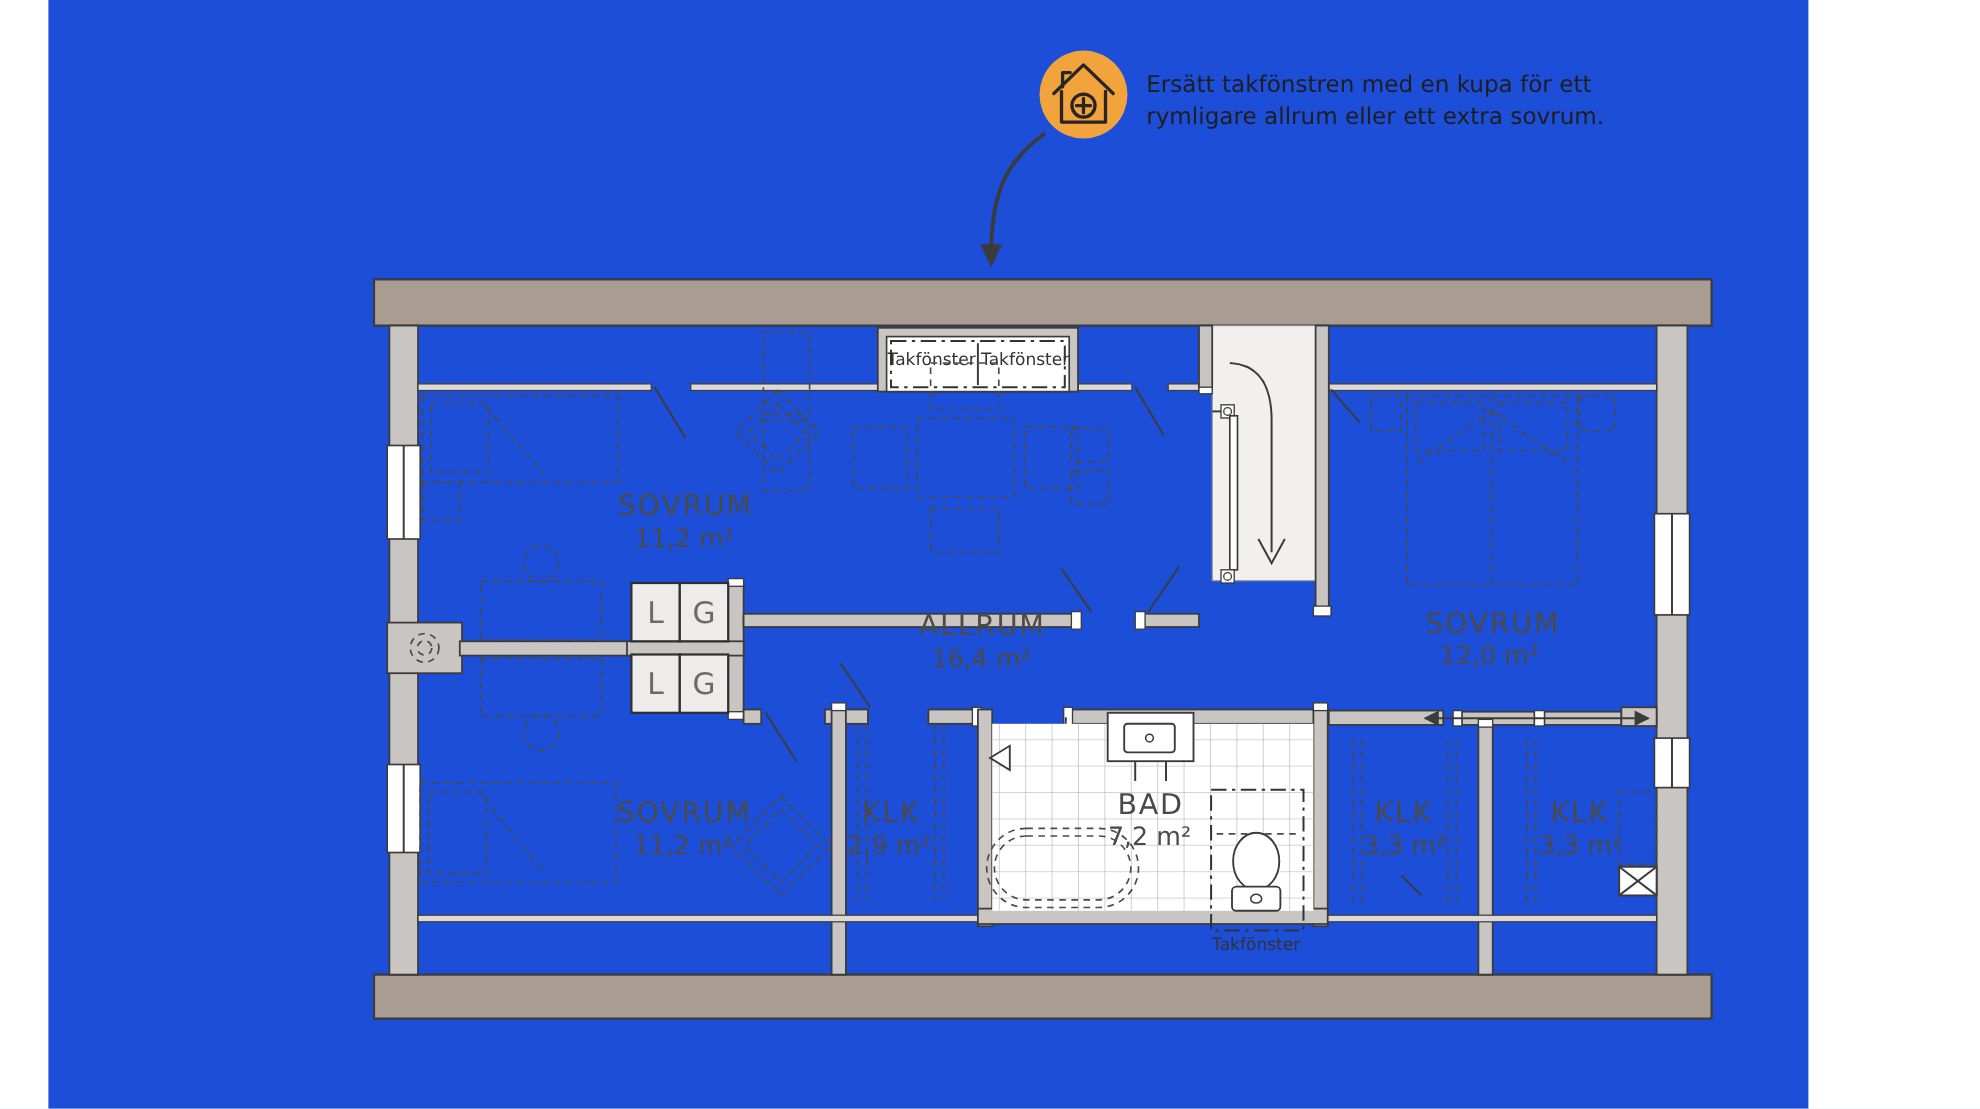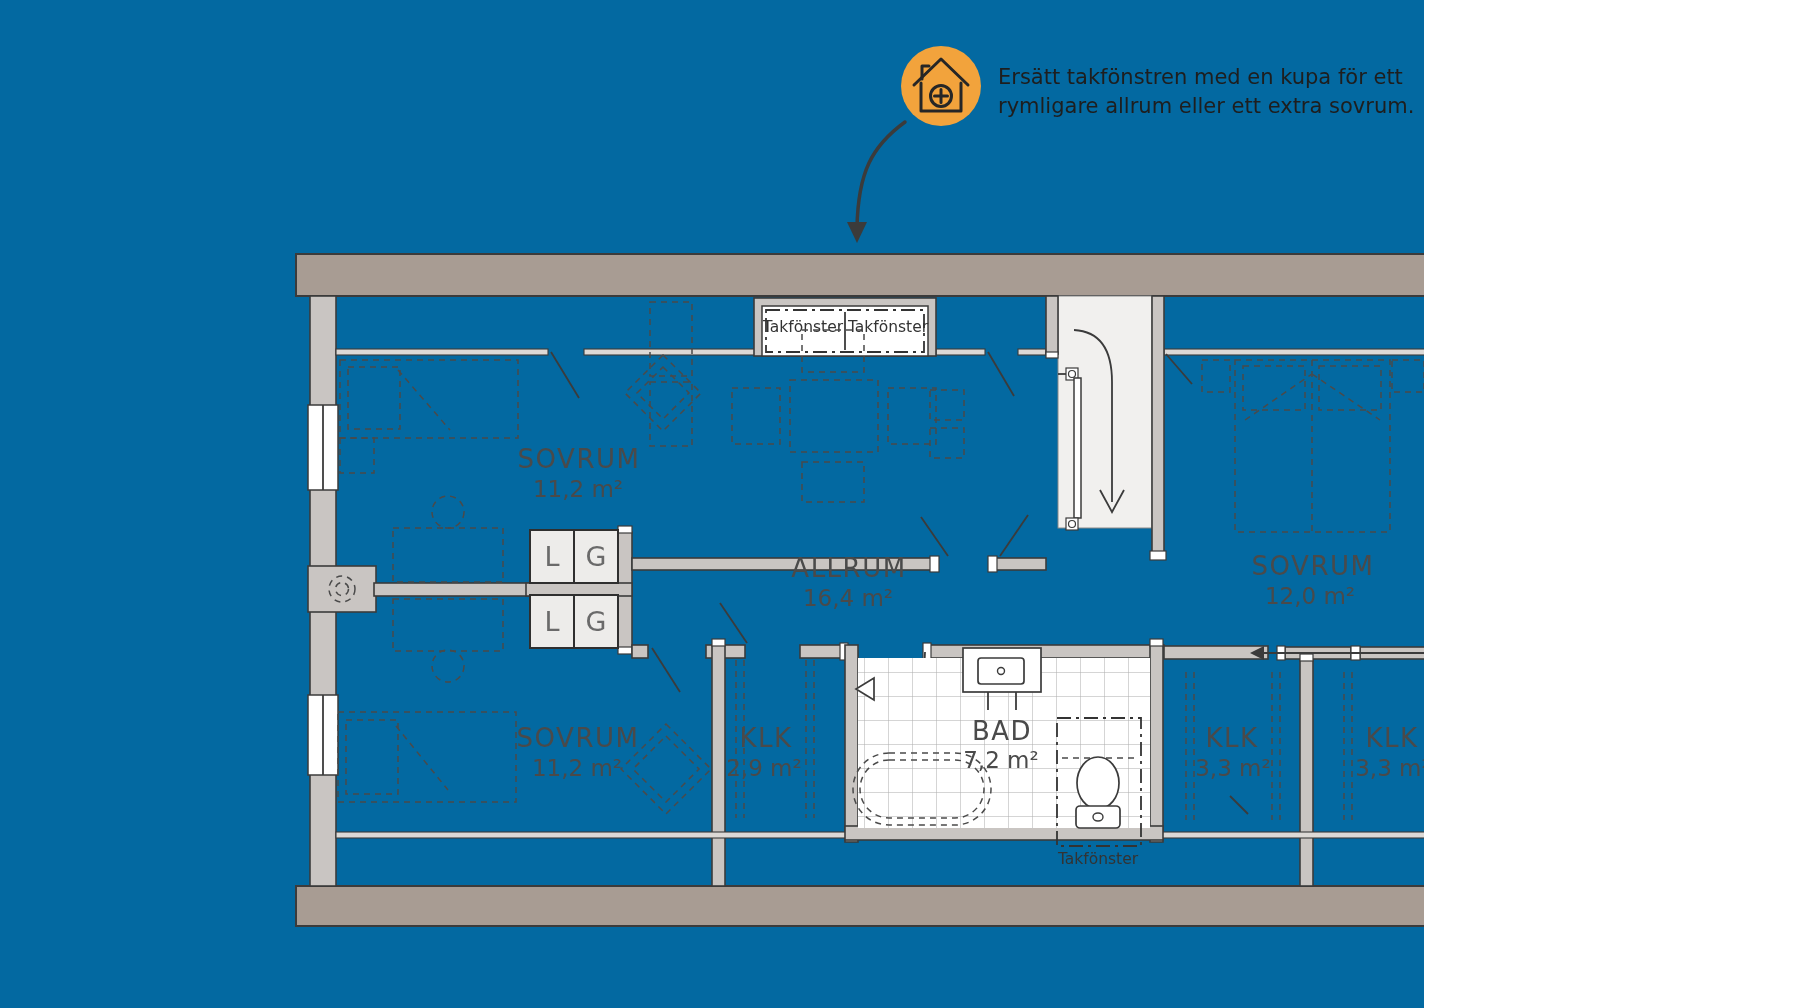--- a/index.html
+++ b/index.html
@@ -1,16 +1,16 @@
 <!DOCTYPE html>
 <html><head>
 <meta charset="utf-8">
 <style>
   html,body{margin:0;padding:0;background:#ffffff;}
-  .page{width:1424px;height:1008px;position:relative;background:#0369a1;overflow:hidden;}
+  .page{width:1600px;height:1008px;position:relative;background:#1d4ed8;overflow:hidden;margin-left:44px;}
   svg{display:block;}
   svg text{font-family:"DejaVu Sans", sans-serif;}
   .room-name{font-size:26px;fill:#4a4a4a;letter-spacing:1.5px;}
   .room-area{font-size:23px;fill:#4a4a4a;}
   .small-label{font-size:15.5px;fill:#333;}
   .callout-text{font-size:21px;fill:#1e1e1e;}
   .closet-letter{font-size:27px;fill:#6a6a6a;}
   .outerwall{fill:#A89C93;stroke:#3B3B3B;stroke-width:2;}
   .wall{fill:#C9C5C2;stroke:#3B3B3B;stroke-width:1.6;}
   .knee{fill:#DCD9D6;stroke:#3B3B3B;stroke-width:1.1;}

